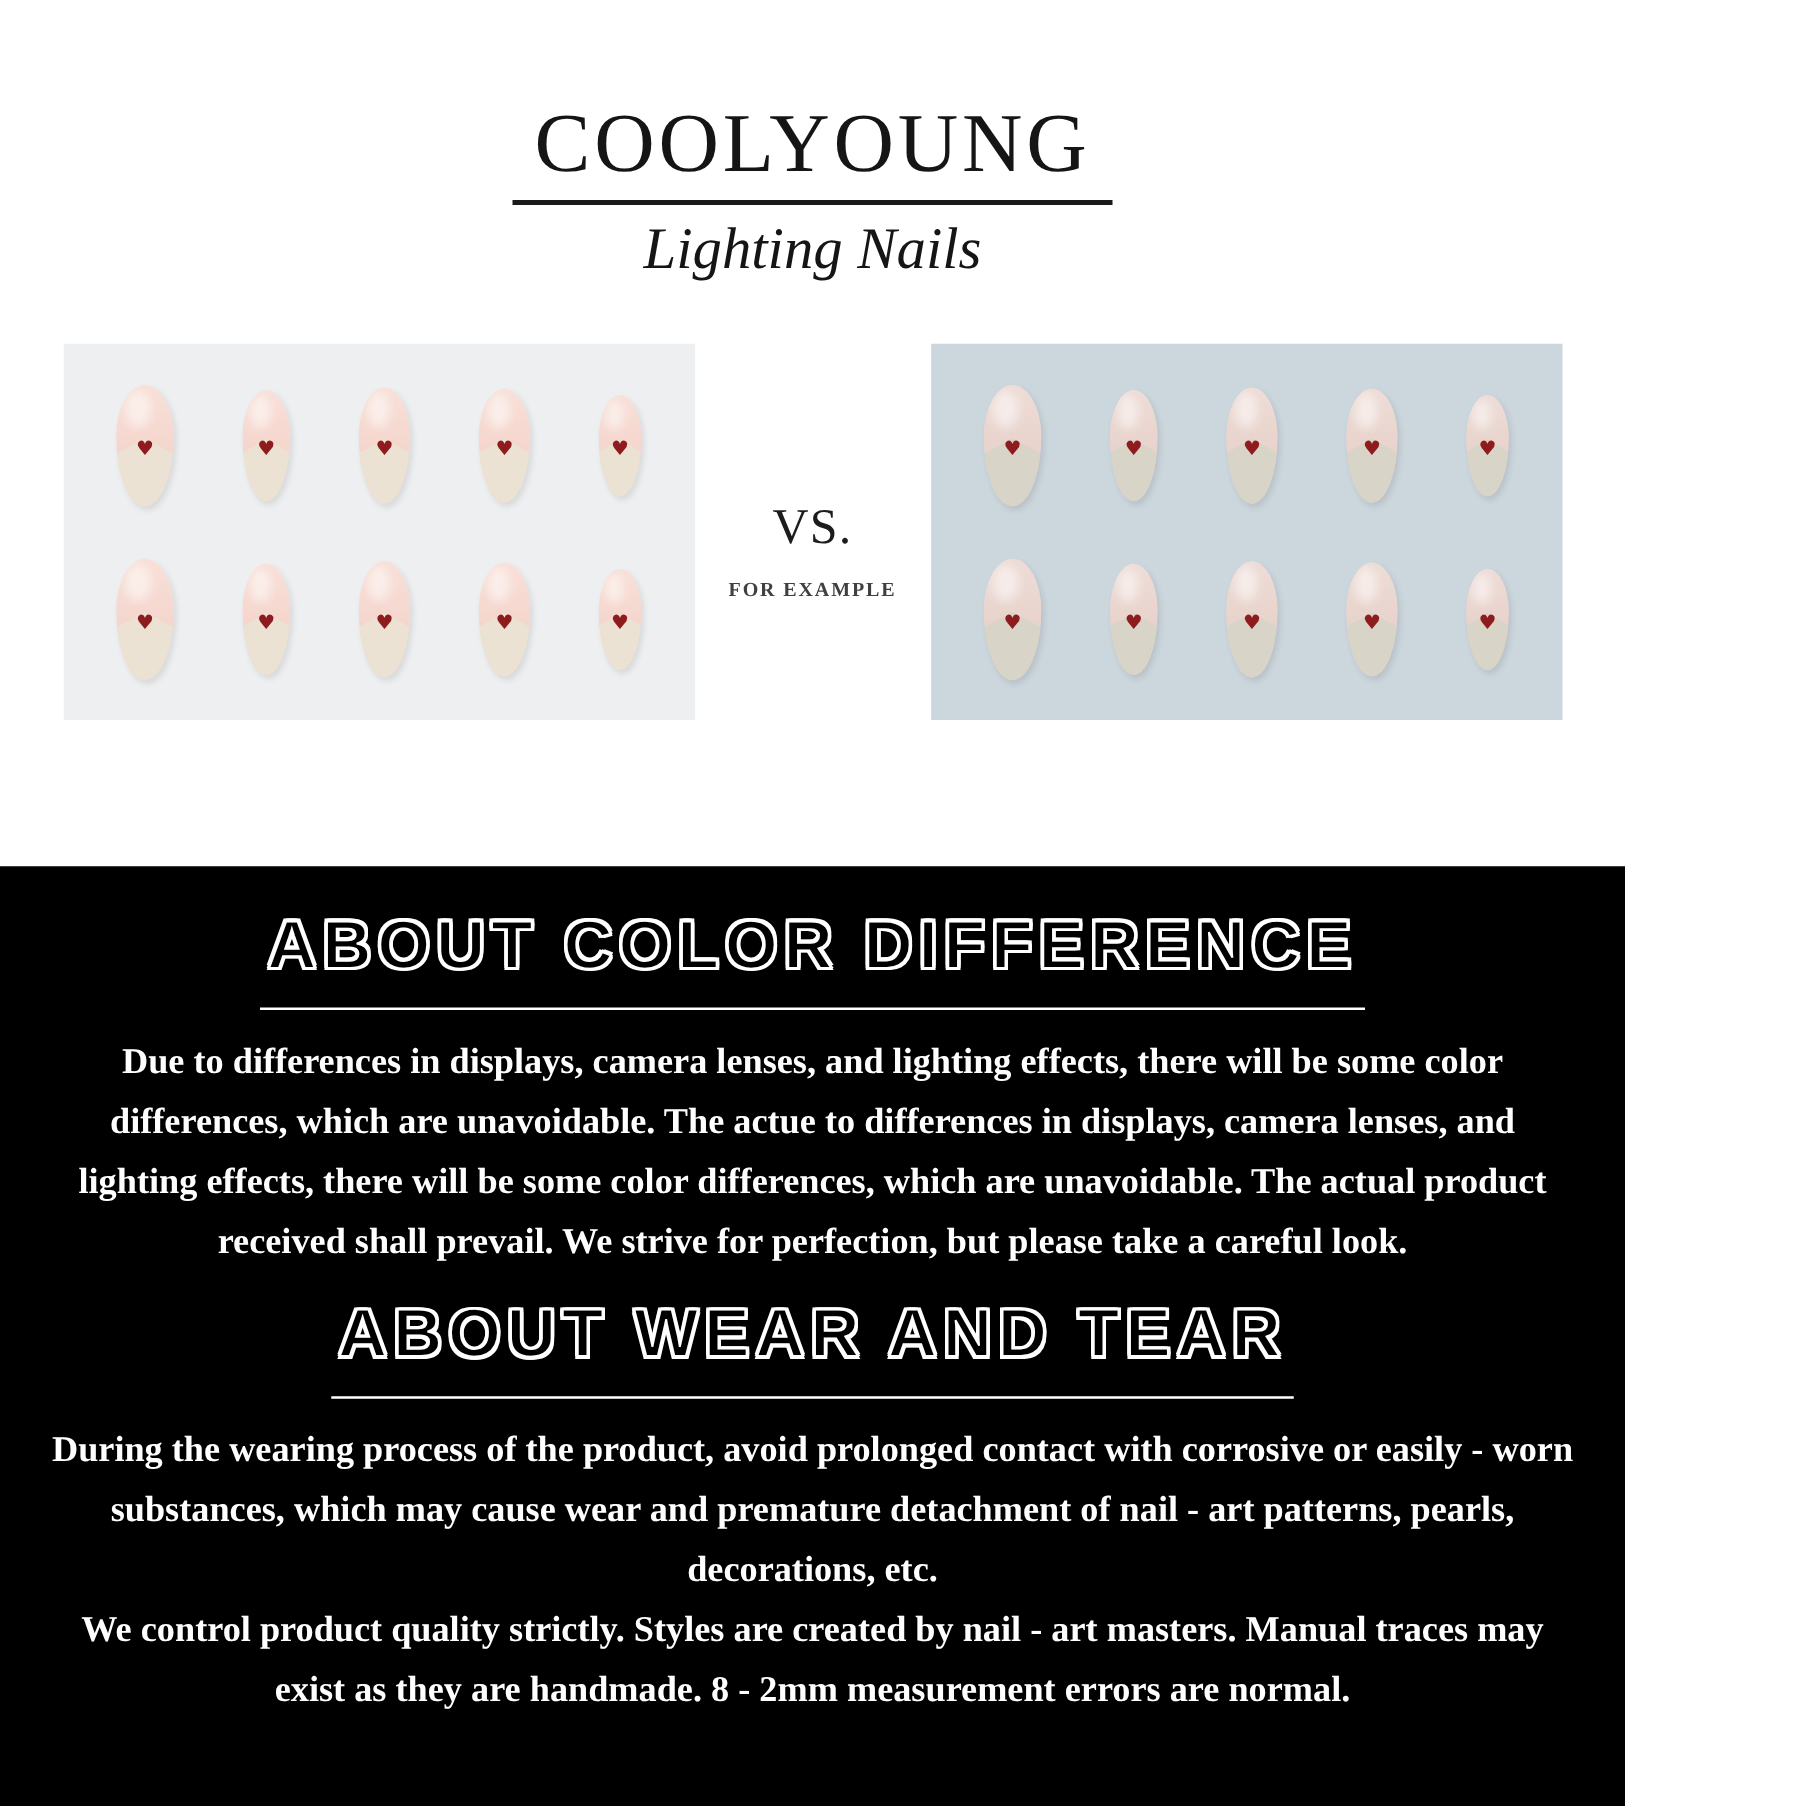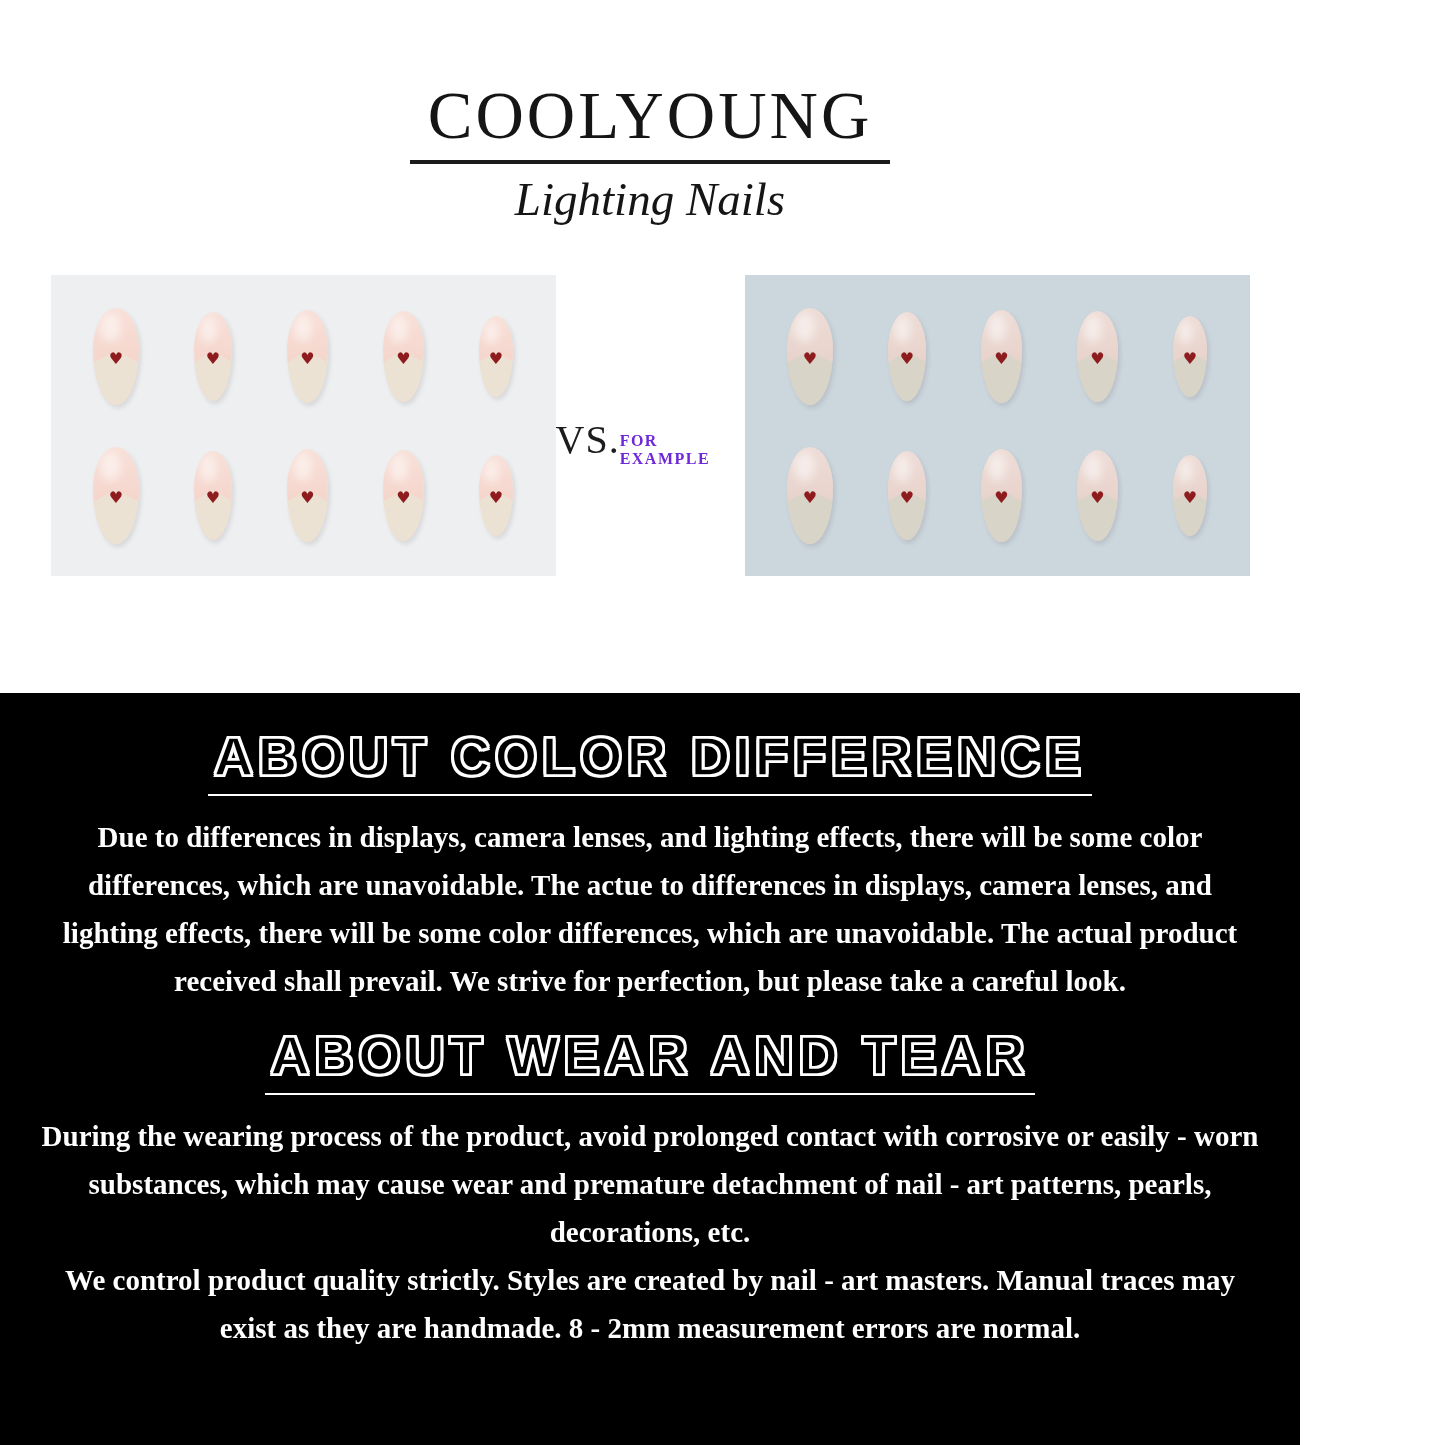--- a/index.html
+++ b/index.html
@@ -46,35 +46,36 @@
     position:relative;
     display:flex;
     flex-direction:column;
     justify-content:center;
     gap:42px;
     overflow:hidden;
   }
   .vs-col {
     width:189px;
     display:flex;
+    flex-direction:column;
     align-items:center;
     justify-content:center;
     padding-top:28px;
   }
   .vs {
     font-size:40px;
     color:#1c1c1c;
     letter-spacing:1px;
   }
   .for-example {
     margin-top:20px;
     font-size:16px;
     font-weight:700;
     letter-spacing:1.5px;
-    color:#6d28d9;
+    color:#404040;
   }
 
   .nail-row {
     display:flex;
     justify-content:center;
     align-items:center;
     gap:55px;
   }
   .nail {
     position:relative;
@@ -141,21 +142,21 @@
     font-size:54px;
     line-height:1.1;
     letter-spacing:5px;
     text-transform:uppercase;
     color:#000;
     -webkit-text-stroke:1.5px #ffffff;
     text-shadow:
       -2px -2px 0 #fff, 2px -2px 0 #fff, -2px 2px 0 #fff, 2px 2px 0 #fff,
       -2px 0 0 #fff, 2px 0 0 #fff, 0 -2px 0 #fff, 0 2px 0 #fff;
     border-bottom:2px solid #ffffff;
-    padding:0 6px 8px;
+    padding:0 6px 20px;
   }
   .outline-heading.not-first { margin-top:20px; }
   .info-text {
     max-width:1360px;
     margin:0 auto;
     font-size:29px;
     font-weight:700;
     line-height:1.65;
     color:#ffffff;
   }

